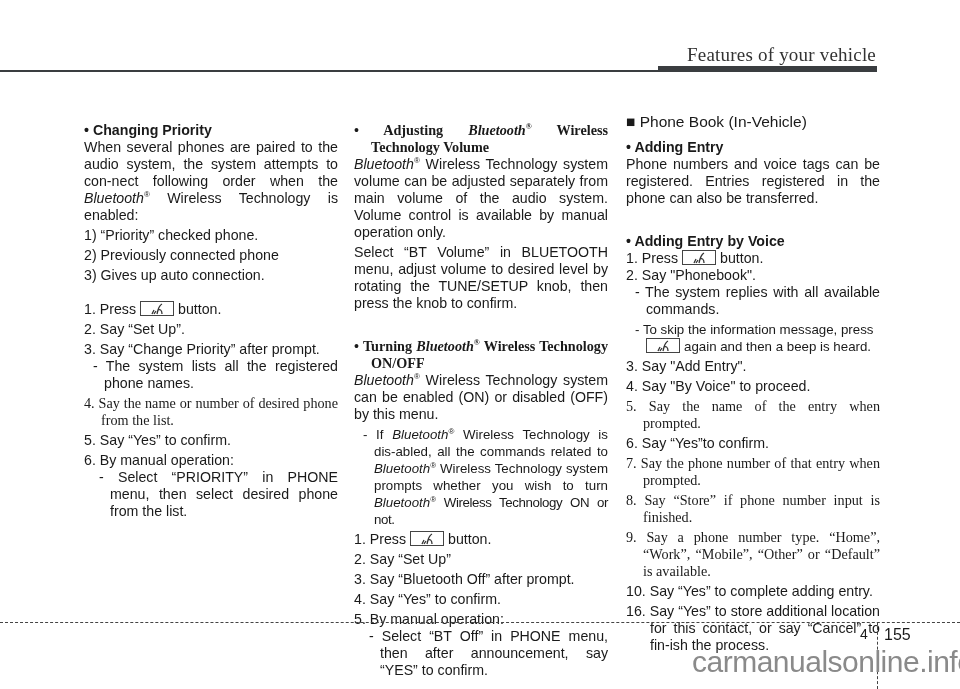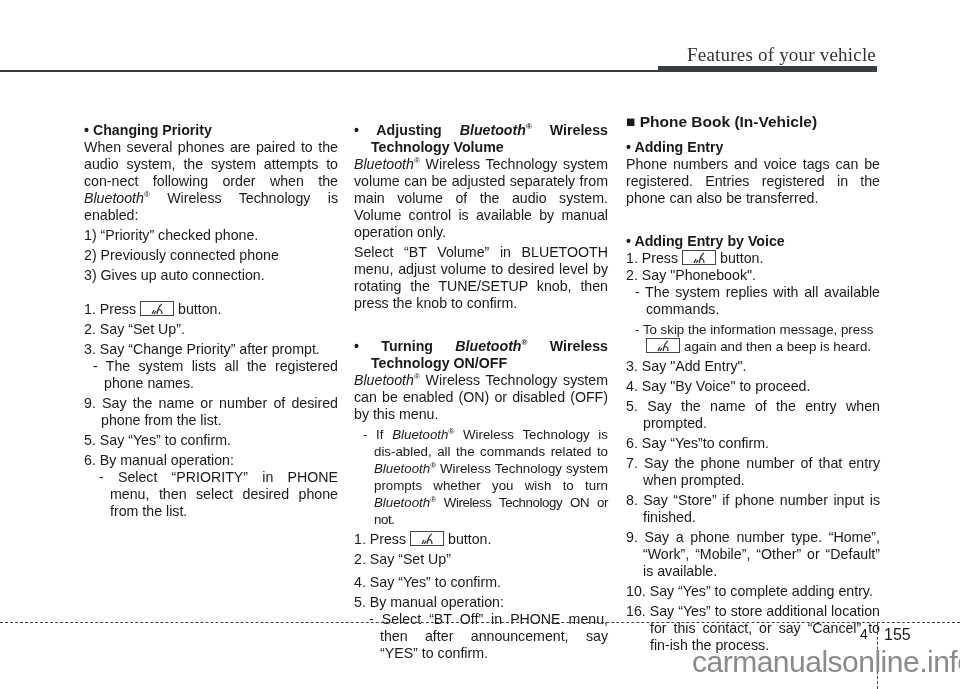--- a/index.html
+++ b/index.html
@@ -5,24 +5,24 @@
   html, body { margin:0; padding:0; background:#ffffff; }
   body { width:960px; height:689px; position:relative; overflow:hidden;
          font-family:"Liberation Sans", sans-serif; color:#1a1a1a; }
   .header-title { position:absolute; right:84px; top:44px; font-family:Liberation Serif, serif;
                   font-size:19px; color:#333; letter-spacing:0.2px; }
   .header-thin { position:absolute; left:0; top:70px; width:660px; height:2px; background:#3a3d40; }
   .header-thick { position:absolute; left:658px; top:66px; width:219px; height:6px; background:#3a3d40; }
   .col { position:absolute; top:113px; width:254px; font-size:14.2px; line-height:17px; }
   .col1 { left:84px; } .col2 { left:354px; } .col3 { left:626px; }
   .h { font-weight:bold;margin-top:9px; }
-  .h-main { font-weight:bold; font-size:15.5px; margin-bottom:1px; }
+  .h-main { font-weight:normal; font-size:15.5px; margin-bottom:1px; }
   .just { text-align:justify; }
   .p { margin:0; }
-  .ind { padding-left:17px; text-indent:-17px; }
+  .ind { padding-left:17px; text-indent:-17px;font-family:Liberation Serif, serif; }
   .dash { padding-left:20px; text-indent:-11px; margin-left:0; }
   .dash2 { padding-left:26px; text-indent:-11px; }
   .gap { height:17px; }
   .gap-s { height:3px; }
   .it { font-style:italic; }
   sup { font-size:8px; line-height:0; }
   .small { font-size:13.3px; }
   .btn { display:inline-block; width:32px; height:13px; border:1px solid #444; vertical-align:-2px;
          margin:0 4px; position:relative; text-indent:0; }
   .btn svg { position:absolute; left:9px; top:0; }
@@ -51,21 +51,21 @@
   <div class="gap"></div>
   <div><span>1. Press</span><span class="btn"><svg width="14" height="13" viewBox="0 0 14 13">
           <path d="M2 12 L4 8 M4 12 L6 9 M7 12 L8 8 C9 5 10 3 12 2 M8 8 C10 7 12 8 12 12" stroke="#333" stroke-width="1.3" fill="none"></path>
         </svg></span><span>button.</span></div>
   <div class="gap-s"></div>
   <div>2. Say “Set Up”.</div>
   <div class="gap-s"></div>
   <div>3. Say “Change Priority” after prompt.</div>
   <div class="just dash">- The system lists all the registered phone names.</div>
   <div class="gap-s"></div>
-  <div class="just ind">9. Say the name or number of desired phone from the list.</div>
+  <div class="just ind">4. Say the name or number of desired phone from the list.</div>
   <div class="gap-s"></div>
   <div>5. Say “Yes” to confirm.</div>
   <div class="gap-s"></div>
   <div>6. By manual operation:</div>
   <div class="just dash2">- Select “PRIORITY” in PHONE menu, then select desired phone from the list.</div>
 </div>
 
 <div class="col col2">
   <div class="h just ind"><span>• Adjusting </span><span class="it">Bluetooth</span><sup>®</sup><span> Wireless Technology Volume</span></div>
   <div class="p just"><span class="it">Bluetooth</span><sup>®</sup><span> Wireless Technology system volume can be adjusted separately from main volume of the audio system. Volume control is available by manual operation only.</span></div>
@@ -76,20 +76,21 @@
   <div class="p just"><span class="it">Bluetooth</span><sup>®</sup><span> Wireless Technology system can be enabled (ON) or disabled (OFF) by this menu.</span></div>
   <div class="gap-s"></div>
   <div class="just dash small"><span>- If </span><span class="it">Bluetooth</span><sup>®</sup><span> Wireless Technology is dis-abled, all the commands related to </span><span class="it">Bluetooth</span><sup>®</sup><span> Wireless Technology system prompts whether you wish to turn </span><span class="it">Bluetooth</span><sup>®</sup><span style="letter-spacing:-0.4px"> Wireless Technology ON or not.</span></div>
   <div class="gap-s"></div>
   <div><span>1. Press</span><span class="btn"><svg width="14" height="13" viewBox="0 0 14 13">
           <path d="M2 12 L4 8 M4 12 L6 9 M7 12 L8 8 C9 5 10 3 12 2 M8 8 C10 7 12 8 12 12" stroke="#333" stroke-width="1.3" fill="none"></path>
         </svg></span><span>button.</span></div>
   <div class="gap-s"></div>
   <div>2. Say “Set Up”</div>
   <div class="gap-s"></div>
+  <div>3. Say “Bluetooth Off” after prompt.</div>
   <div class="gap-s"></div>
   <div>4. Say “Yes” to confirm.</div>
   <div class="gap-s"></div>
   <div>5. By manual operation:</div>
   <div class="just dash2">- Select “BT Off” in PHONE menu, then after announcement, say “YES” to confirm.</div>
 </div>
 
 <div class="col col3">
   <div class="h-main">■ Phone Book (In-Vehicle)</div>
   <div class="h">• Adding Entry</div>

